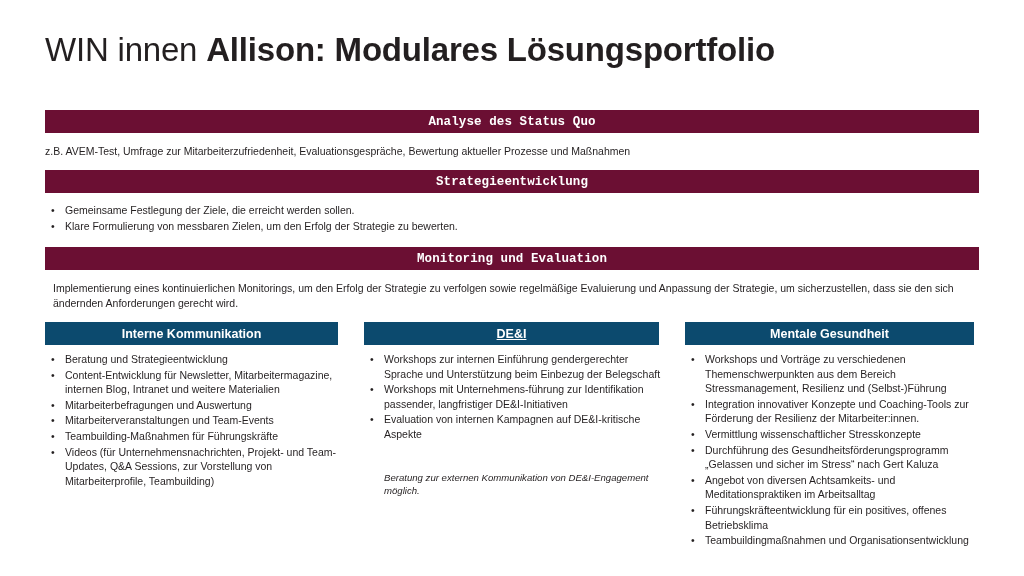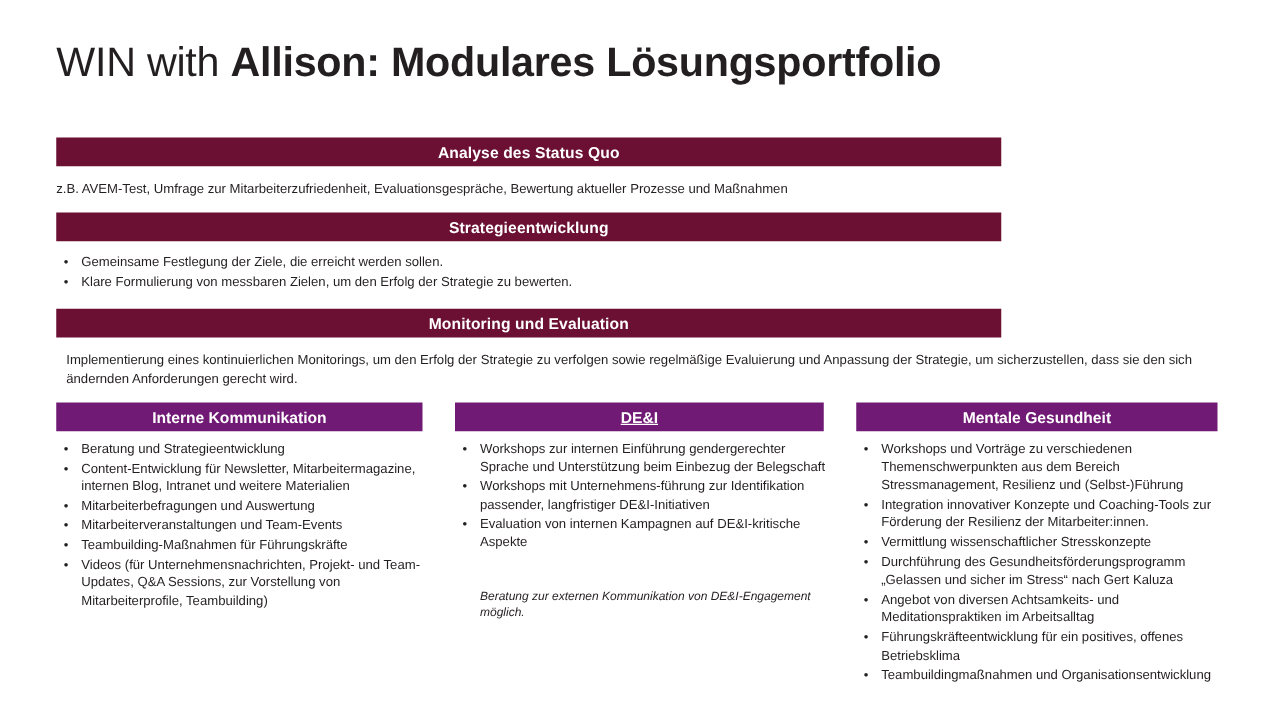--- a/index.html
+++ b/index.html
@@ -30,30 +30,31 @@
     letter-spacing: -0.2px;
     white-space: nowrap;
   }
   .title .light { font-weight: 400; }
   .title .bold { font-weight: 700; }
 
   
   .bar {
     position: absolute;
     left: 45px;
-    width: 756px;
+    width: 934px;
     height: 23px;
     background: #6b0f33;
     color: #ffffff;
     font-size: 12.5px;
     font-weight: 700;
     display: flex;
     align-items: center;
     justify-content: center;
     letter-spacing: 0.1px;
+    font-family: Liberation Mono, monospace;
   }
   #bar-analyse { top: 110px; }
   #bar-strategie { top: 170px; text-align: right; }
   #bar-monitoring { top: 247px; }
 
   .body-text {
     position: absolute;
     font-size: 10.5px;
     line-height: 15px;
     color: #231f20;
@@ -95,21 +96,21 @@
     position: absolute;
     left: 45px;
     top: 203px;
     width: 934px;
   }
 
   
   .col-head {
     position: absolute;
     height: 23px;
-    background: #701a75;
+    background: #0c4a6e;
     color: #ffffff;
     font-size: 12.5px;
     font-weight: 700;
     display: flex;
     align-items: center;
     justify-content: center;
     top: 322px;
   }
   #col-head-0 { left: 45px; width: 293px; }
   #col-head-1 { left: 364px; width: 295px; text-decoration: underline; }
@@ -131,21 +132,21 @@
     margin-top: 29px;
     padding-left: 20px;
   }
 </style>
 </head>
 <body>
 
 <div class="slide">
 
   <div class="title">
-    <span class="light">WIN with </span><span class="bold">Allison</span><span class="bold">: Modulares Lösungsportfolio</span>
+    <span class="light">WIN innen </span><span class="bold">Allison</span><span class="bold">: Modulares Lösungsportfolio</span>
   </div>
 
   <div class="bar" id="bar-analyse">Analyse des Status Quo</div>
   <div class="body-text" id="analyse-text">z.B. AVEM-Test, Umfrage zur Mitarbeiterzufriedenheit, Evaluationsgespräche, Bewertung aktueller Prozesse und Maßnahmen</div>
 
   <div class="bar" id="bar-strategie">Strategieentwicklung</div>
   <ul class="bl" id="strategie-list">
     <li>Gemeinsame Festlegung der Ziele, die erreicht werden sollen.</li>
     <li>Klare Formulierung von messbaren Zielen, um den Erfolg der Strategie zu bewerten.</li>
   </ul>

